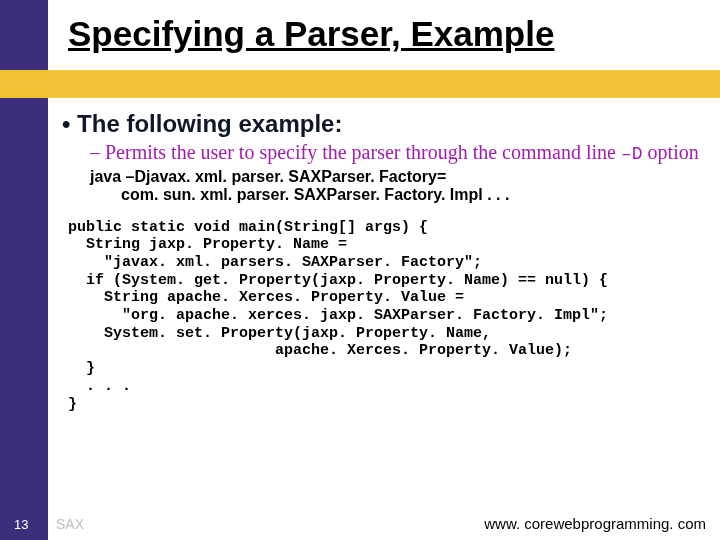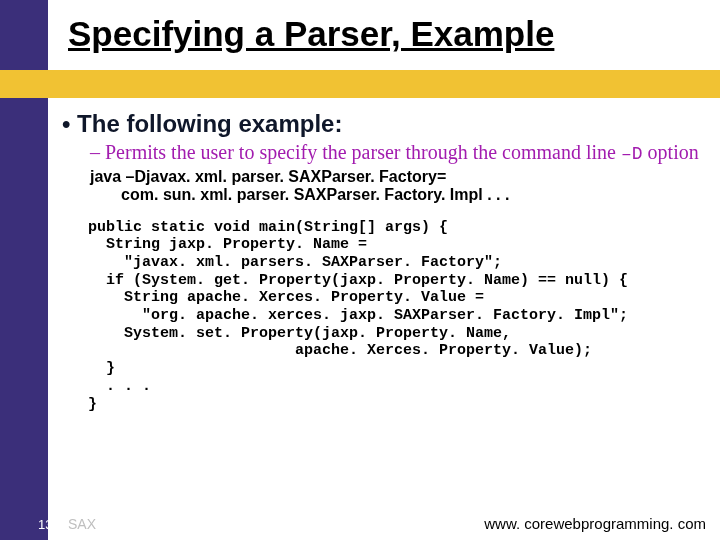--- a/index.html
+++ b/index.html
@@ -76,45 +76,44 @@
     margin-top: 4px;
     margin-bottom: 6px;
     white-space: pre;
     line-height: 1.15;
   }
   .codeblock2 {
     font-family: "Courier New", Courier, monospace;
     font-size: 15px;
     font-weight: bold;
     color: #000;
-    margin-left: 26px;
+    margin-left: 6px;
     margin-top: 14px;
     white-space: pre;
     line-height: 1.18;
   }
   .footer {
     position: absolute;
     bottom: 8px;
     left: 0;
     width: 720px;
     height: 24px;
   }
   .page-num {
     position: absolute;
     left: 14px;
     bottom: 0;
     font-size: 13px;
     color: #fff;
     font-family: Arial, sans-serif;
     z-index: 3;
-    margin-left: 24px;
   }
   .footer-left {
     position: absolute;
-    left: 68px;
+    left: 56px;
     bottom: 0;
     font-size: 14px;
     color: #bfbfbf;
     font-family: Arial, sans-serif;
   }
   .footer-right {
     position: absolute;
     right: 14px;
     bottom: 0;
     font-size: 15px;

